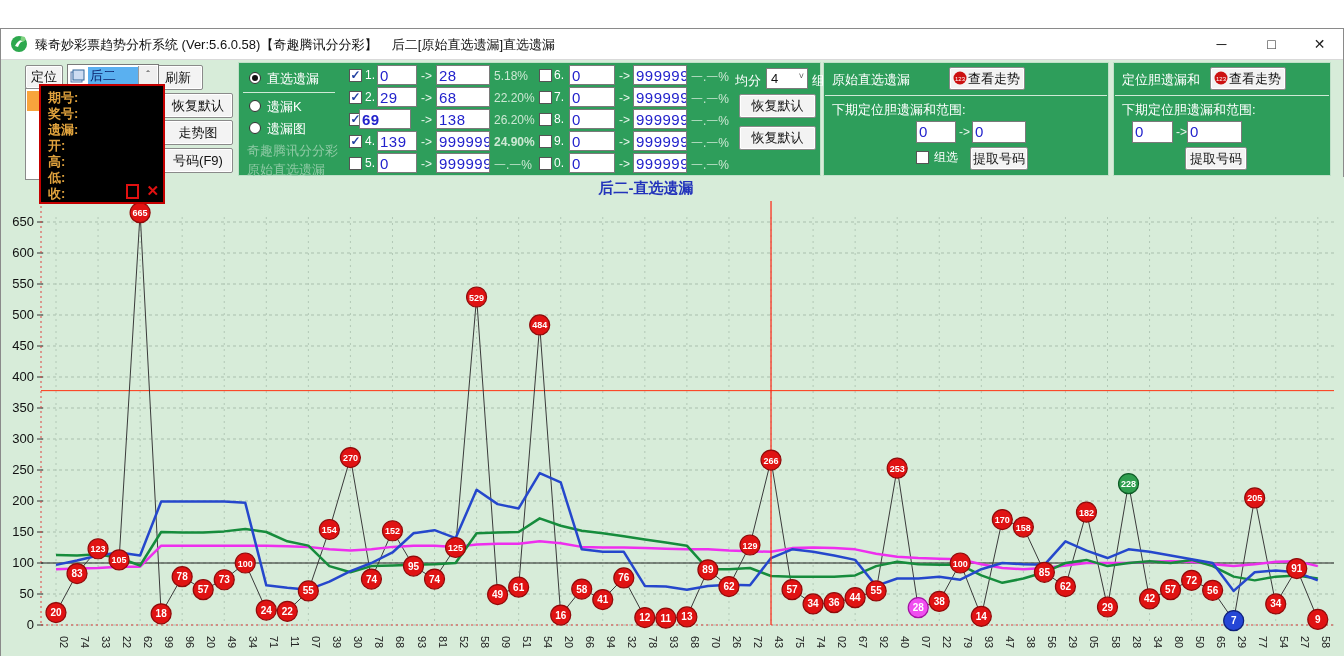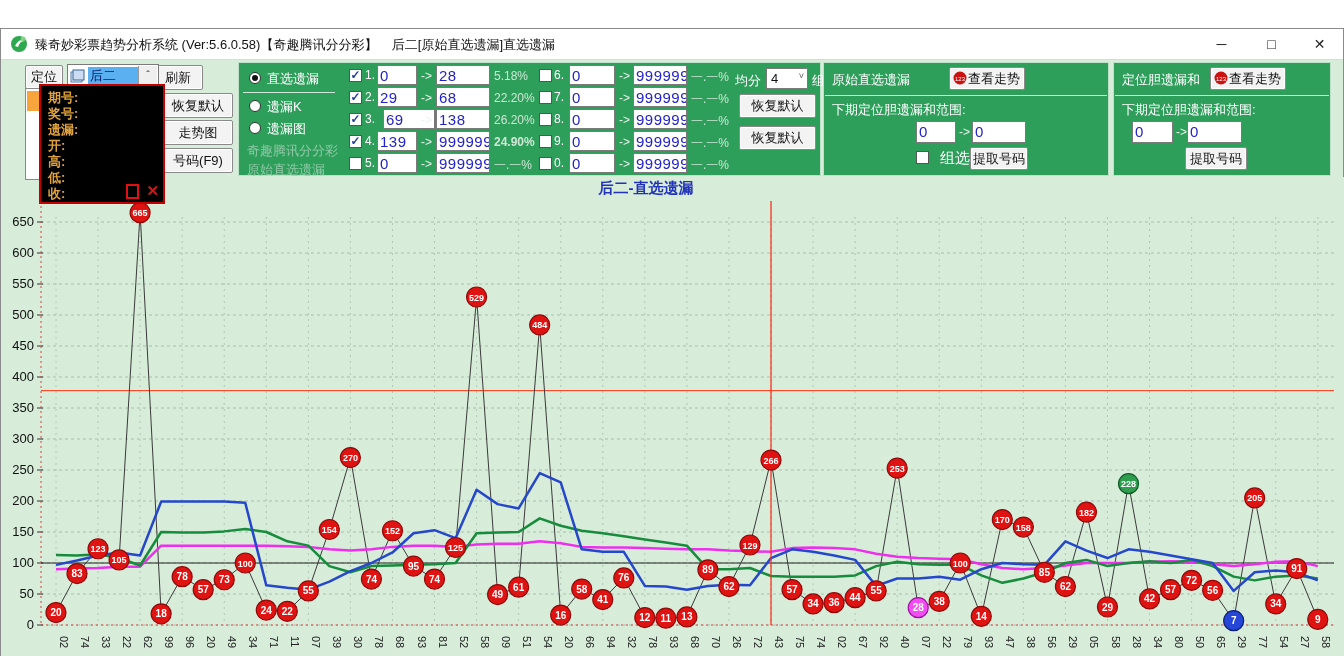--- a/index.html
+++ b/index.html
@@ -102,21 +102,21 @@
         <div class="input" style="left: 197px; top: 2px; width: 54px; height: 20px;">28</div>
         <div class="pct" style="left: 255px; top: 6px;">5.18%</div>
         <div class="chk" style="left: 110px; top: 28px;">✓</div>
         <div class="wlabel" style="left: 126px; top: 27px; font-size: 12px;">2.</div>
         <div class="input" style="left: 138px; top: 24px; width: 40px; height: 20px;">29</div>
         <div class="arrow" style="left: 182px; top: 28px;">-&gt;</div>
         <div class="input" style="left: 197px; top: 24px; width: 54px; height: 20px;">68</div>
         <div class="pct" style="left: 255px; top: 28px;">22.20%</div>
         <div class="chk" style="left: 110px; top: 50px;">✓</div>
         <div class="wlabel" style="left: 126px; top: 49px; font-size: 12px;">3.</div>
-        <div class="input" style="left: 144px; top: 46px; width: 52px; height: 20px;">69</div>
+        <div class="input" style="left: 120px; top: 46px; width: 52px; height: 20px; font-weight: bold;">69</div>
         <div class="arrow" style="left: 182px; top: 50px;">-&gt;</div>
         <div class="input" style="left: 197px; top: 46px; width: 54px; height: 20px;">138</div>
         <div class="pct" style="left: 255px; top: 50px;">26.20%</div>
         <div class="chk" style="left: 110px; top: 72px;">✓</div>
         <div class="wlabel" style="left: 126px; top: 71px; font-size: 12px;">4.</div>
         <div class="input" style="left: 138px; top: 68px; width: 40px; height: 20px;">139</div>
         <div class="arrow" style="left: 182px; top: 72px;">-&gt;</div>
         <div class="input" style="left: 197px; top: 68px; width: 54px; height: 20px;">999999</div>
         <div class="pct" style="left: 255px; top: 72px; font-weight: bold;">24.90%</div>
         <div class="chk" style="left: 110px; top: 94px;"></div>
@@ -175,21 +175,21 @@
     <svg style="position:absolute;left:129px;top:8px" width="14" height="14">
       <circle cx="7" cy="7" r="6.5" fill="#cc1111"></circle>
         <text x="7" y="9.5" font-size="6" fill="#fff" text-anchor="middle">123</text>
     </svg>
     <div class="vline" style="left:1px;top:32px;width:282px;height:1px"></div>
     <span class="wlabel" style="left:8px;top:38px">下期定位胆遗漏和范围:</span>
     <div class="input" style="left:92px;top:58px;width:40px;height:22px;line-height:18px">0</div>
     <span class="arrow" style="left:135px;top:62px">-&gt;</span>
     <div class="input" style="left:148px;top:58px;width:54px;height:22px;line-height:18px">0</div>
     <span class="chk" style="left:92px;top:88px"></span>
-    <span class="wlabel" style="left:116px;top:86px;font-size:15px">组选</span>
+    <span class="wlabel" style="left:110px;top:86px;font-size:12px">组选</span>
     <div class="btn" style="left:146px;top:84px;width:58px;height:23px;line-height:21px">提取号码</div>
   </div>
 
   <div class="panel" style="left:1112px;top:33px;width:218px;height:114px">
     <span class="wlabel" style="left:8px;top:8px">定位胆遗漏和</span>
     <div class="btn" style="left:96px;top:4px;width:76px;height:23px;line-height:21px;padding-left:14px">查看走势</div>
     <svg style="position:absolute;left:100px;top:8px" width="14" height="14">
       <circle cx="7" cy="7" r="6.5" fill="#cc1111"></circle>
         <text x="7" y="9.5" font-size="6" fill="#fff" text-anchor="middle">123</text>
     </svg>

